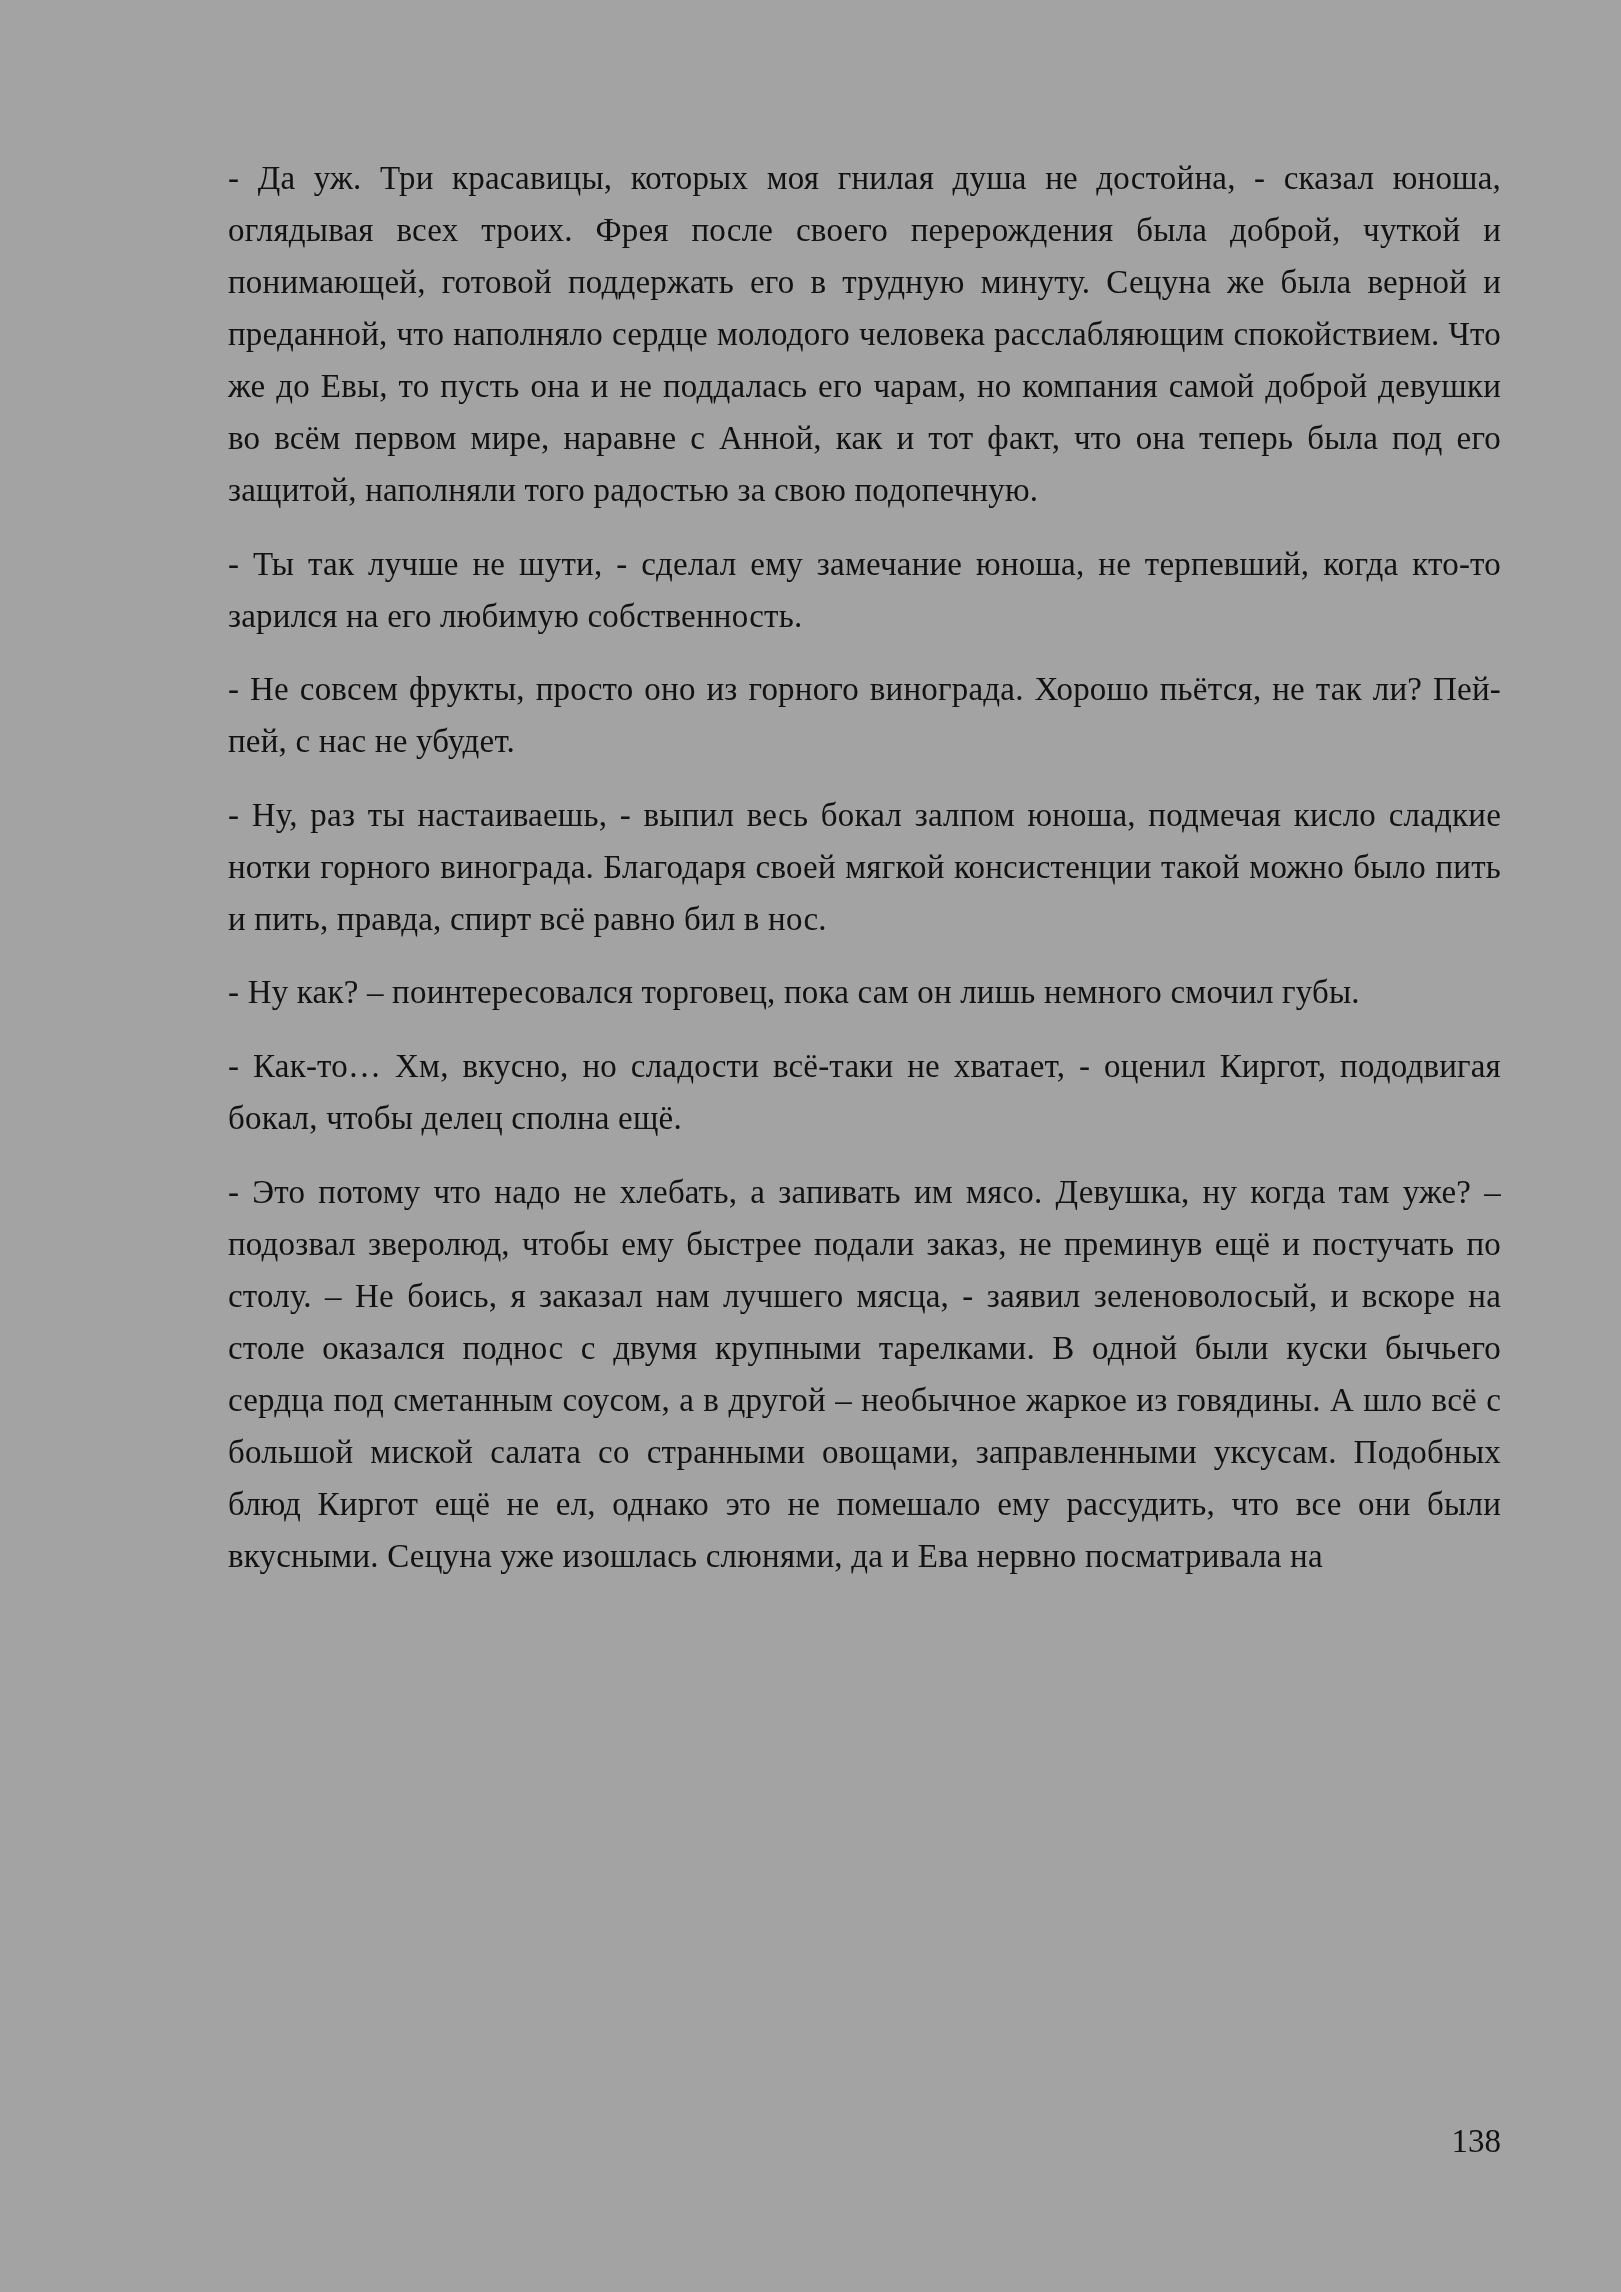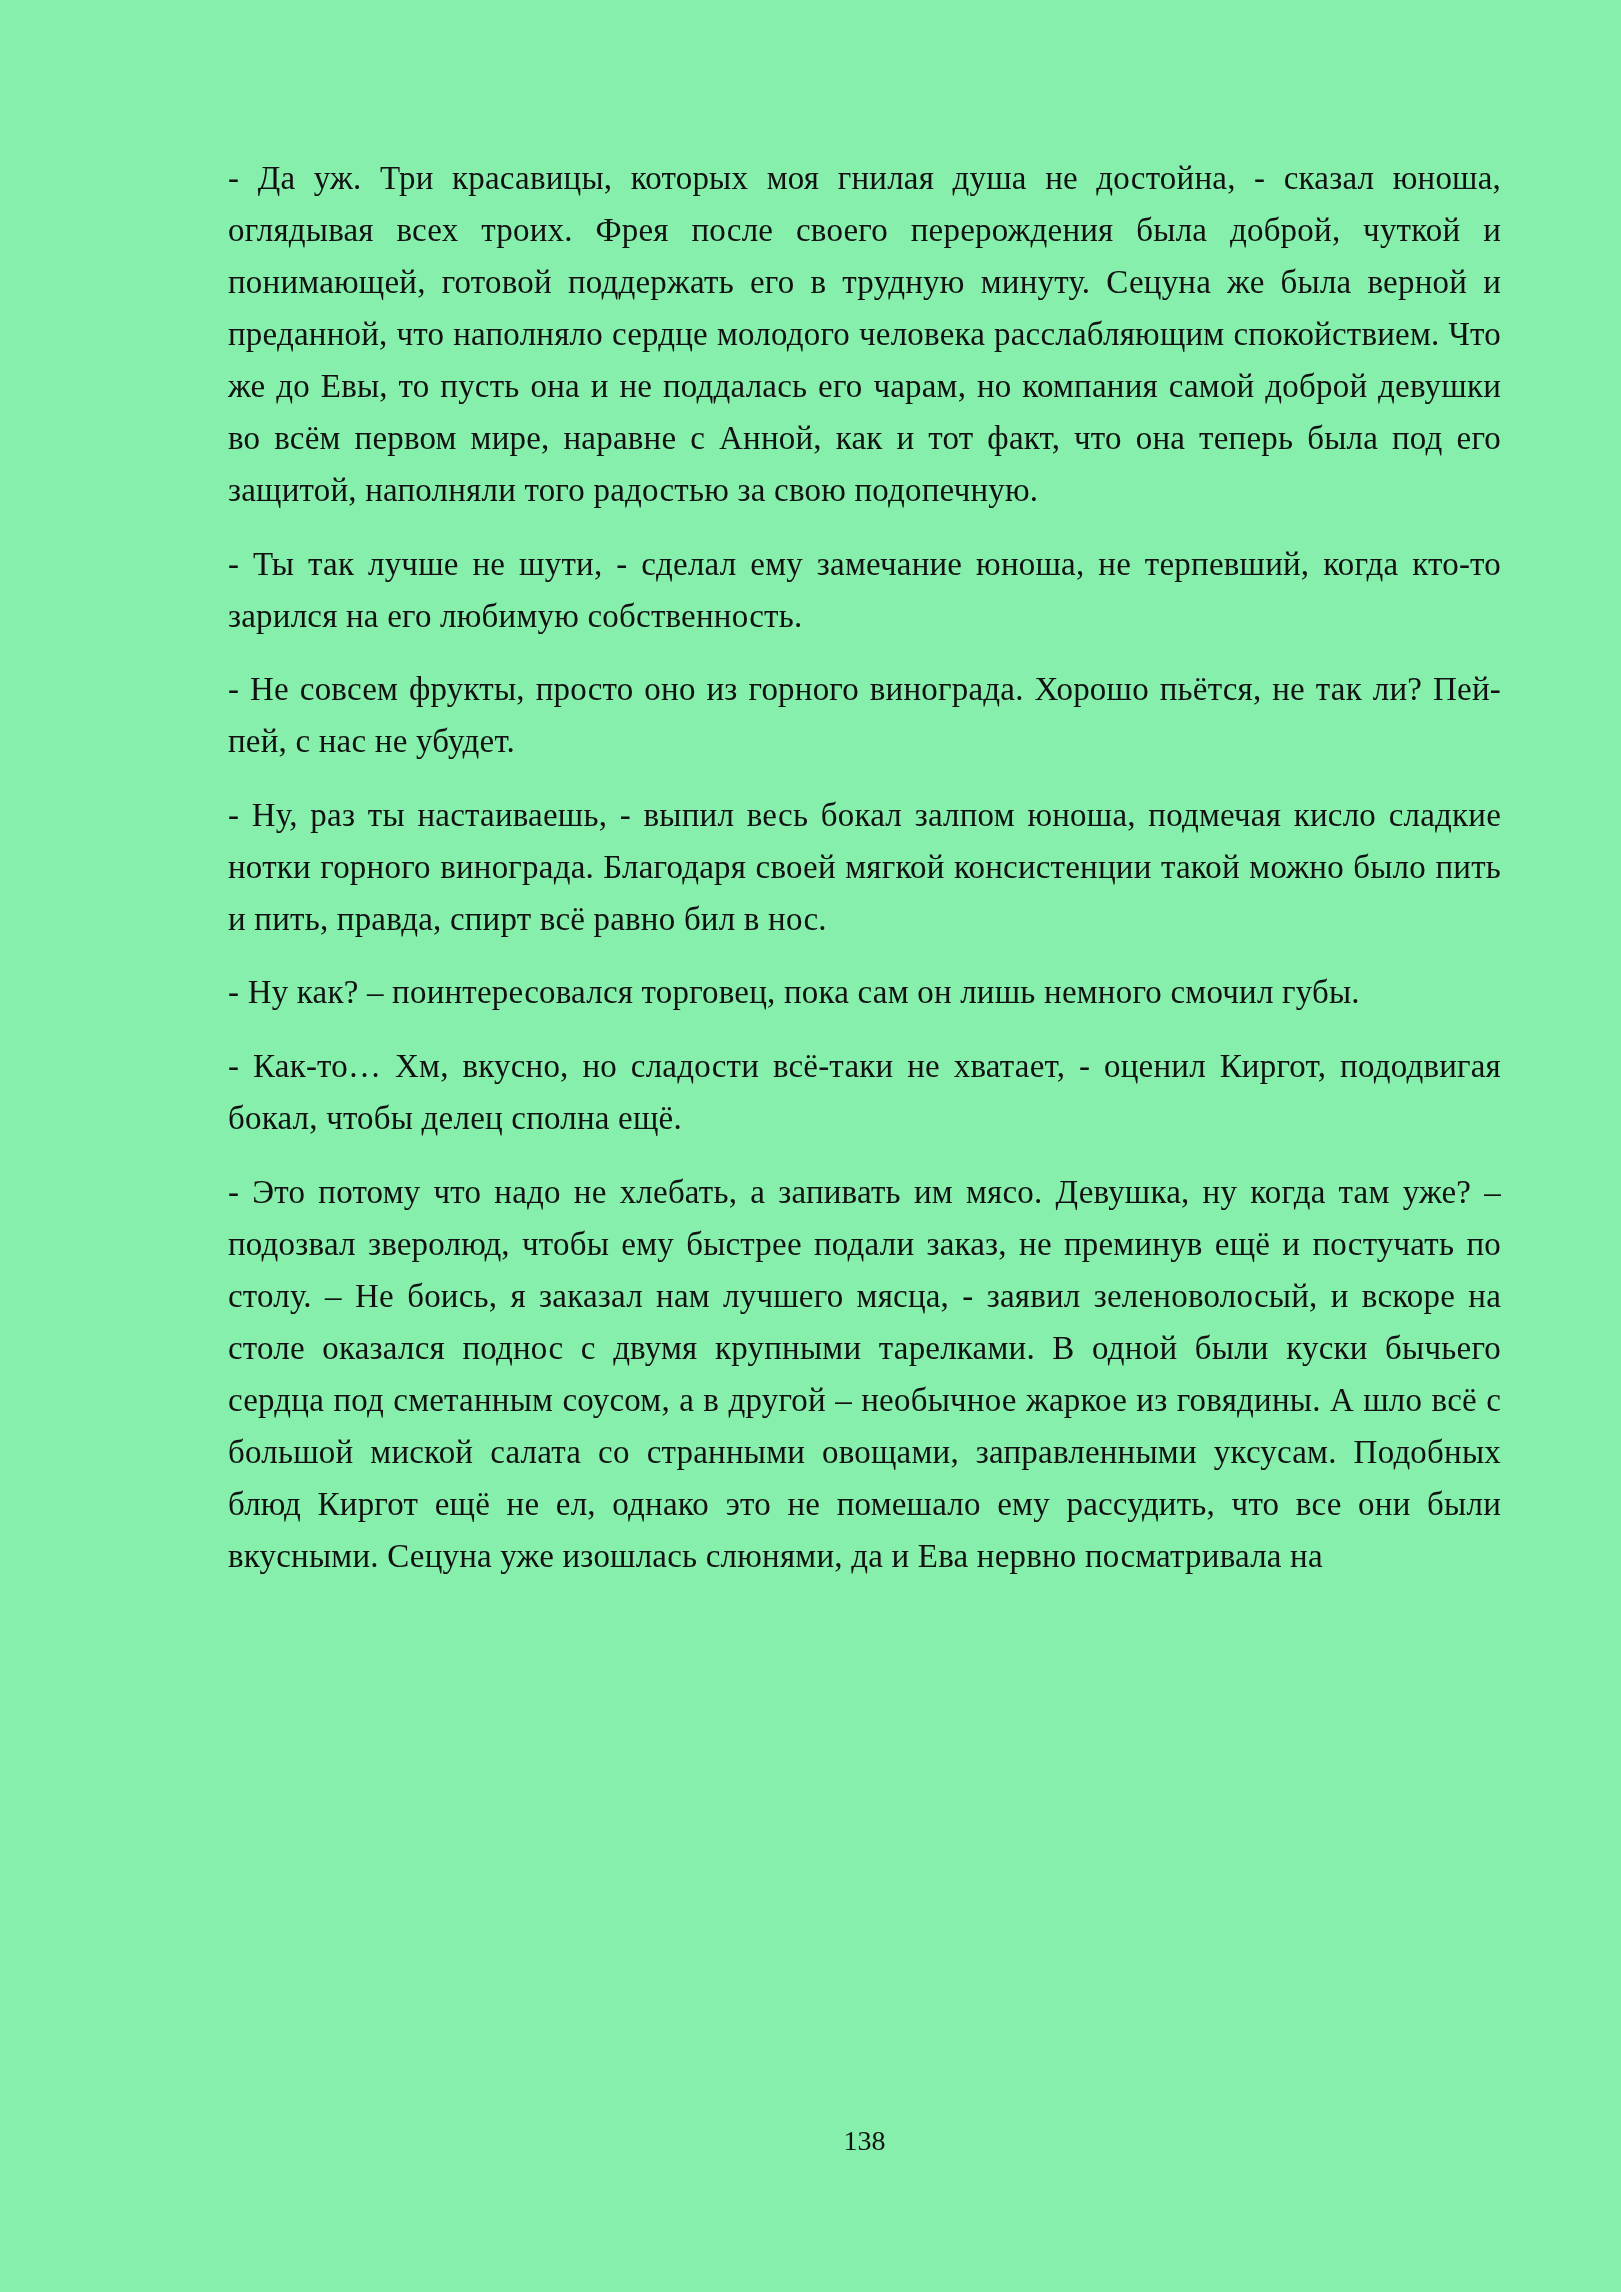--- a/index.html
+++ b/index.html
@@ -4,21 +4,21 @@
 <style>
   html, body {
     margin: 0;
     padding: 0;
     background: #ffffff;
   }
   .page {
     position: relative;
     width: 1621px;
     height: 2293px;
-    background: #86efac;
+    background: #a3a3a3;
     overflow: hidden;
     font-family: "Liberation Serif", "DejaVu Serif", serif;
     color: #121212;
   }
   .text-block {
     position: absolute;
     left: 228px;
     top: 152px;
     width: 1273px;
     font-size: 33px;
@@ -31,22 +31,22 @@
     text-align: justify;
   }
   .para:last-child {
     margin-bottom: 12px;
   }
   .page-footer {
     position: absolute;
     left: 228px;
     top: 2115px;
     width: 1273px;
-    text-align: center;
-    font-size: 28px;
+    text-align: right;
+    font-size: 33px;
     line-height: 52px;
   }
 </style>
 </head>
 <body>
 
 <div class="page">
   <div class="text-block">
     <p class="para" style="">- Да уж. Три красавицы, которых моя гнилая душа не достойна, - сказал юноша, оглядывая всех троих. Фрея после своего перерождения была доброй, чуткой и понимающей, готовой поддержать его в трудную минуту. Сецуна же была верной и преданной, что наполняло сердце молодого человека расслабляющим спокойствием. Что же до Евы, то пусть она и не поддалась его чарам, но компания самой доброй девушки во всём первом мире, наравне с Анной, как и тот факт, что она теперь была под его защитой, наполняли того радостью за свою подопечную.</p>
       <p class="para" style="">- Ты так лучше не шути, - сделал ему замечание юноша, не терпевший, когда кто-то зарился на его любимую собственность.</p>

